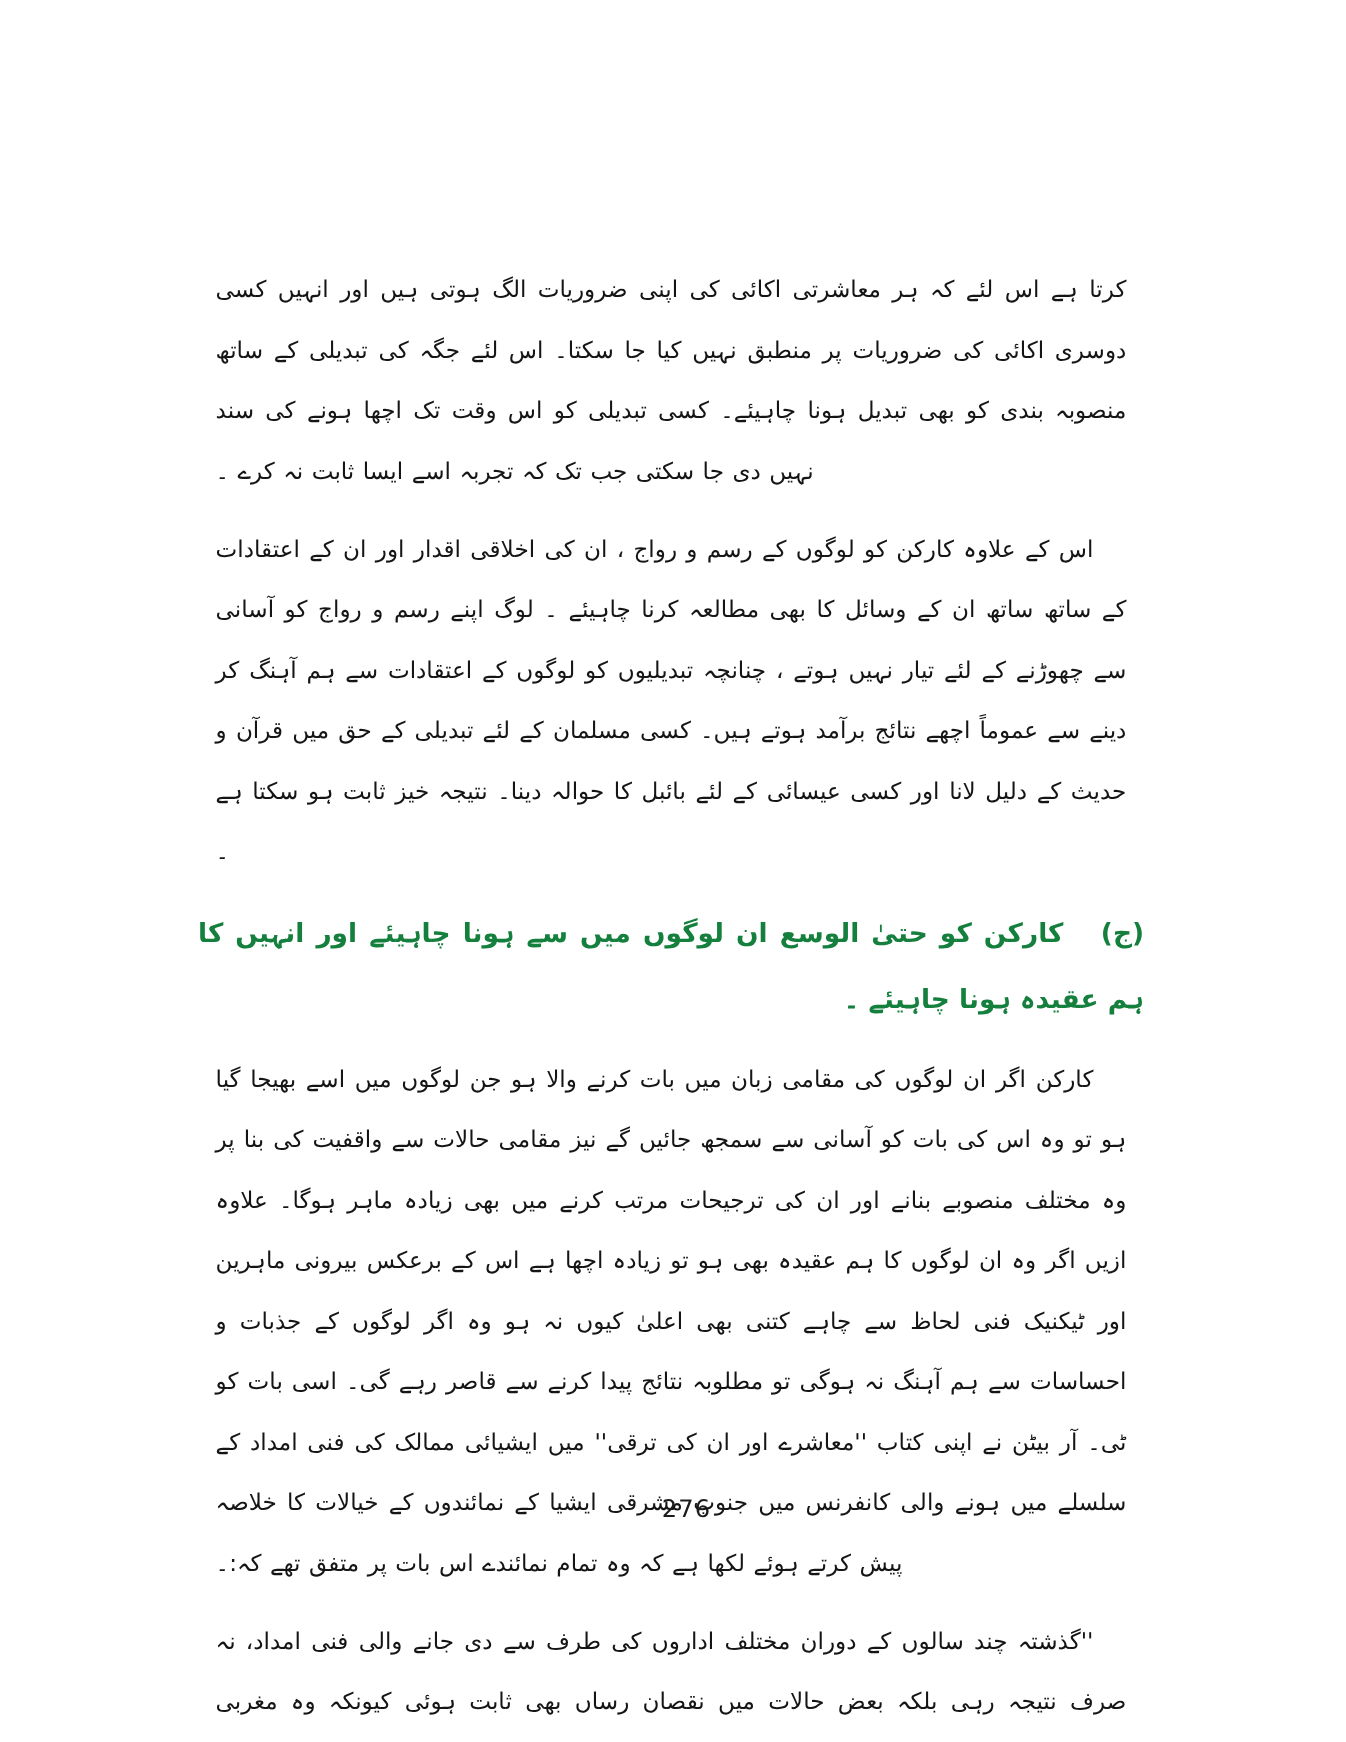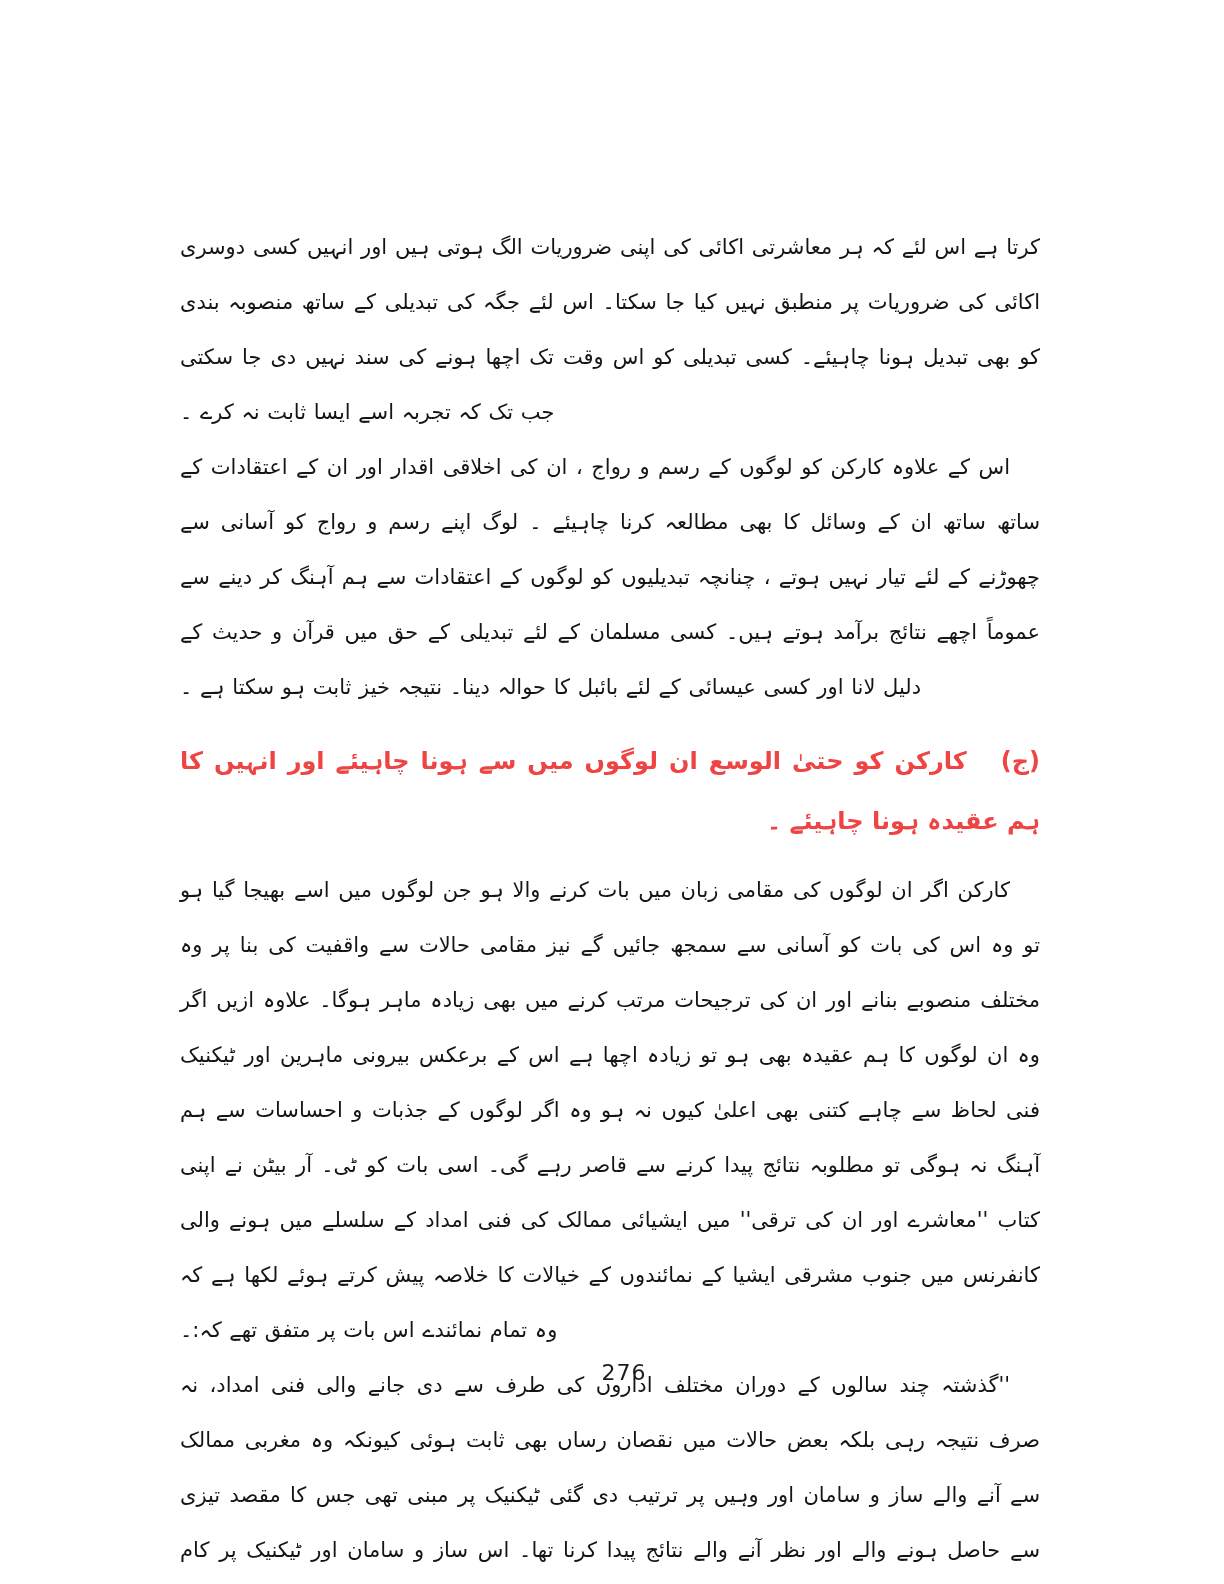--- a/index.html
+++ b/index.html
@@ -22,39 +22,39 @@
   }
   .text-block {
     position: absolute;
     top: 220px;
     right: 184px;
     width: 860px;
     direction: rtl;
     unicode-bidi: embed;
   }
   p.body-para {
-    margin: 0;
+    margin: 16px;
     font-size: 21px;
     line-height: 55px;
     text-align: justify;
     text-align-last: left;
     color: #151515;
     word-spacing: 1px;
   }
   p.first-indent {
     text-indent: 30px;
   }
   .section-heading {
     margin: 16px 0 12px 0;
     font-weight: bold;
     font-size: 24px;
     line-height: 60px;
     text-align: justify;
     text-align-last: right;
-    color: #ef4444;
+    color: #15803d;
   }
   .heading-marker {
     display: inline-block;
     margin-left: 34px; 
     font-weight: bold;
   }
   .page-number {
     position: absolute;
     top: 1360px;
     left: 12px;

